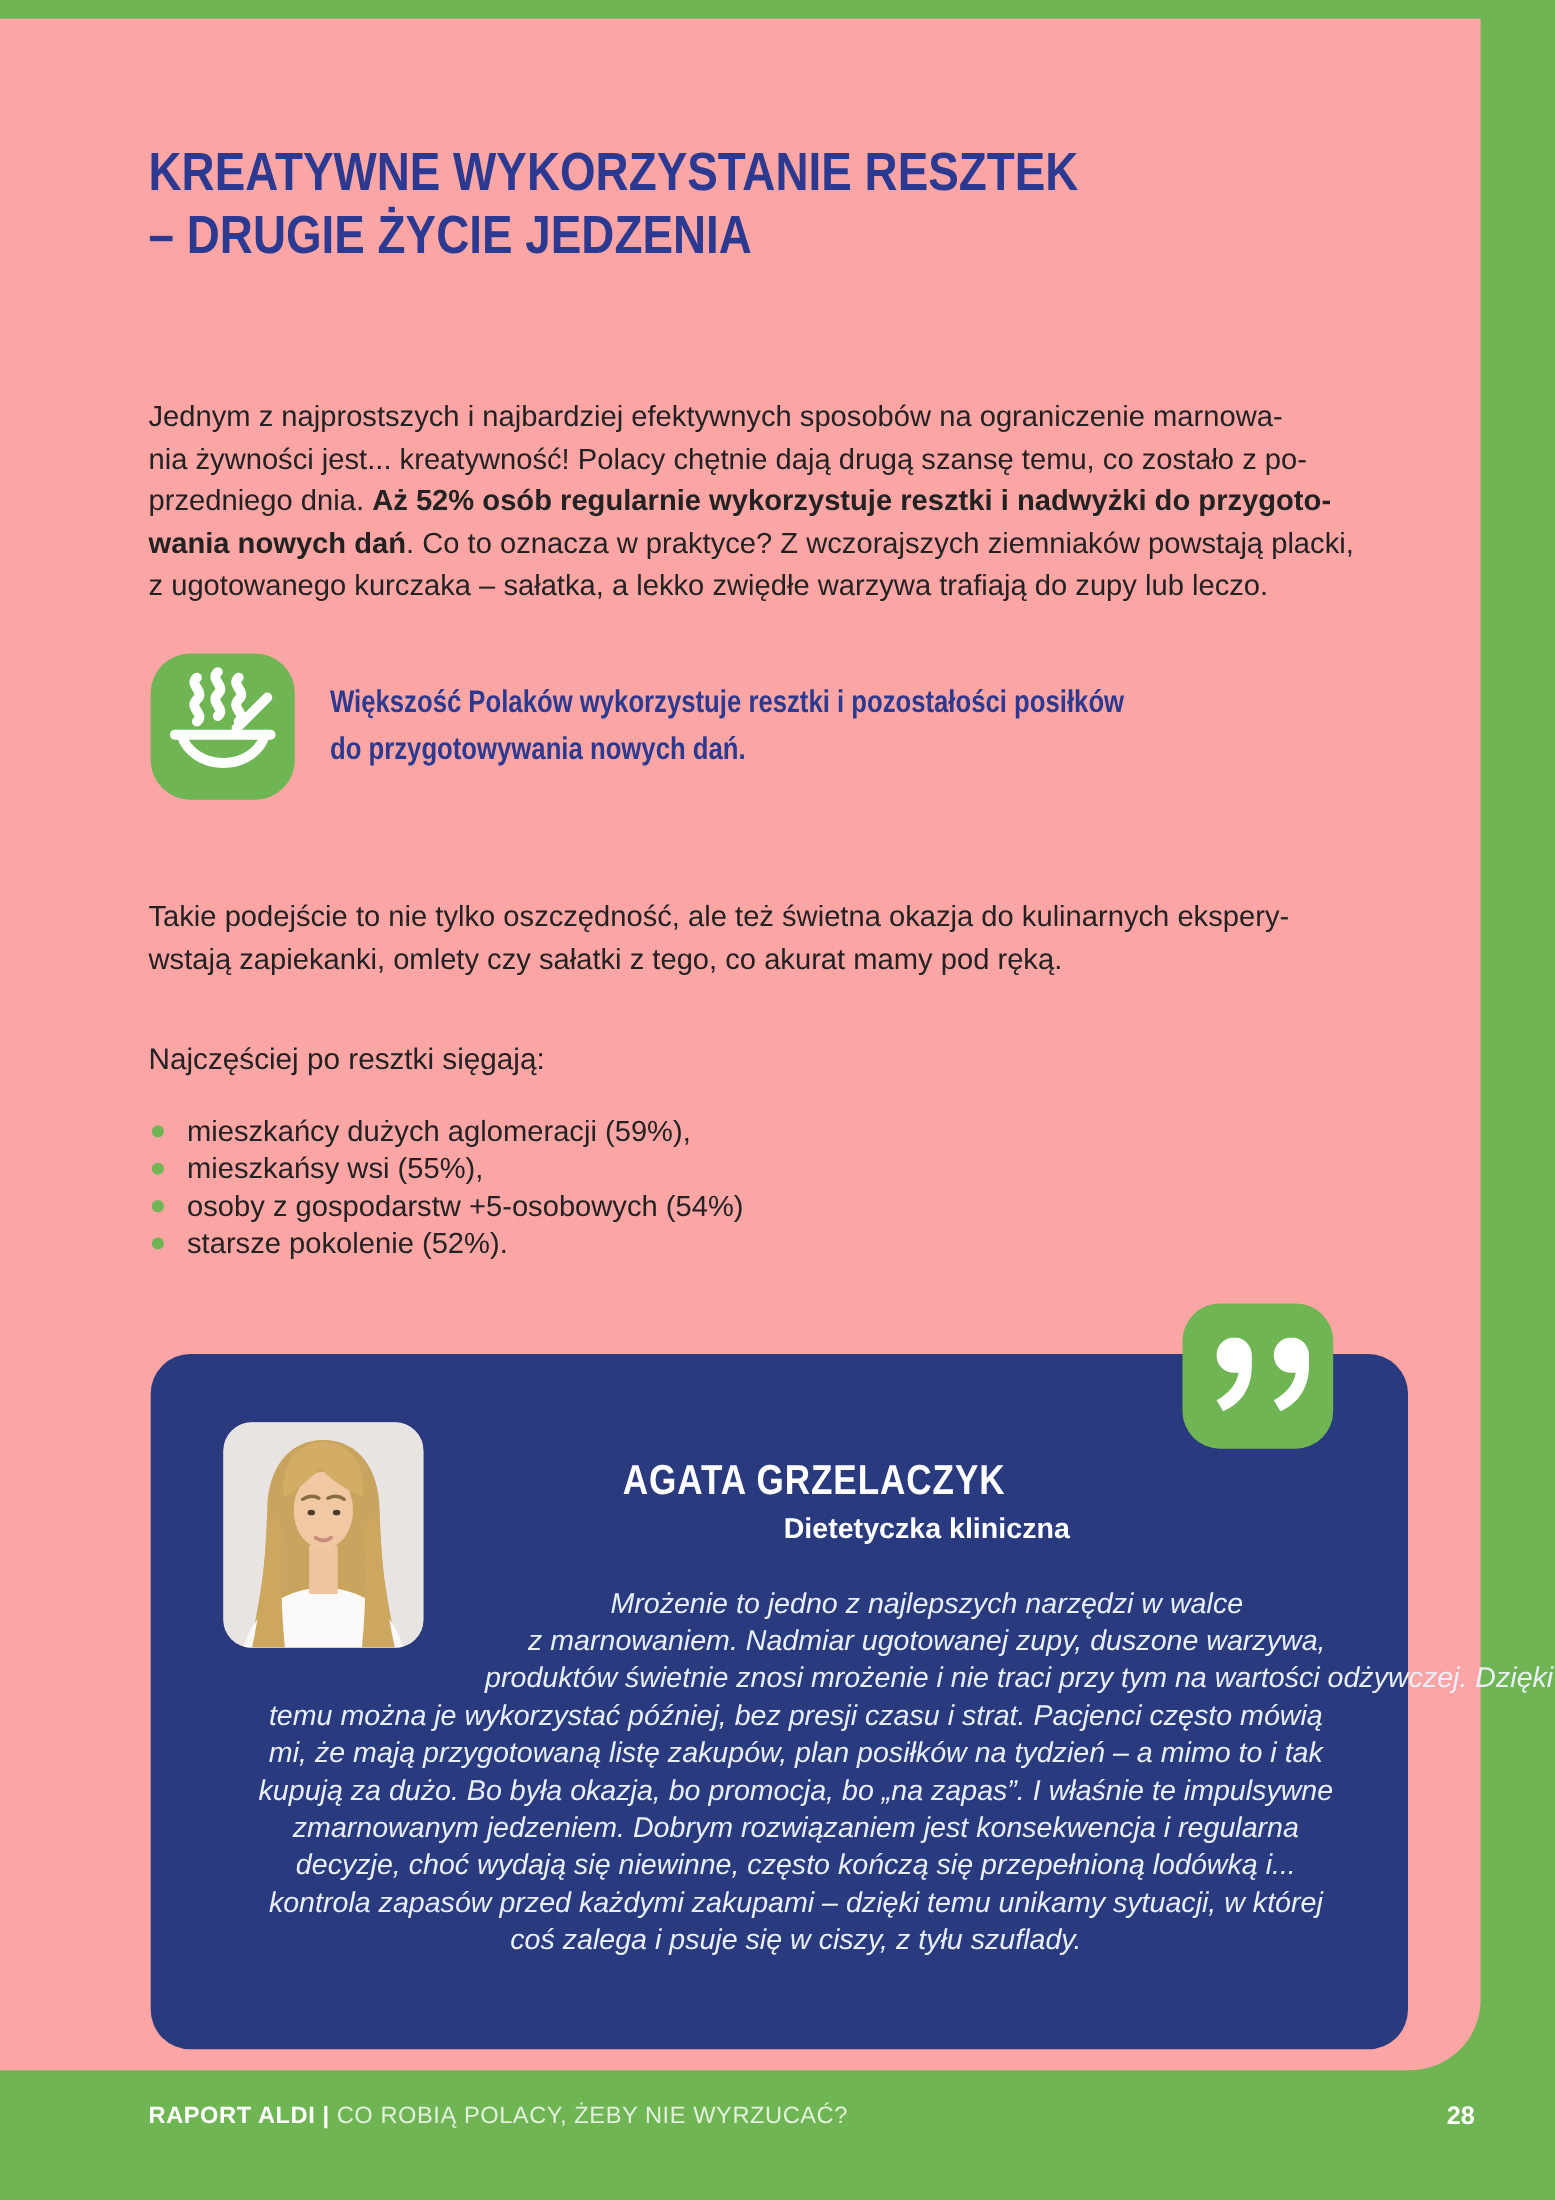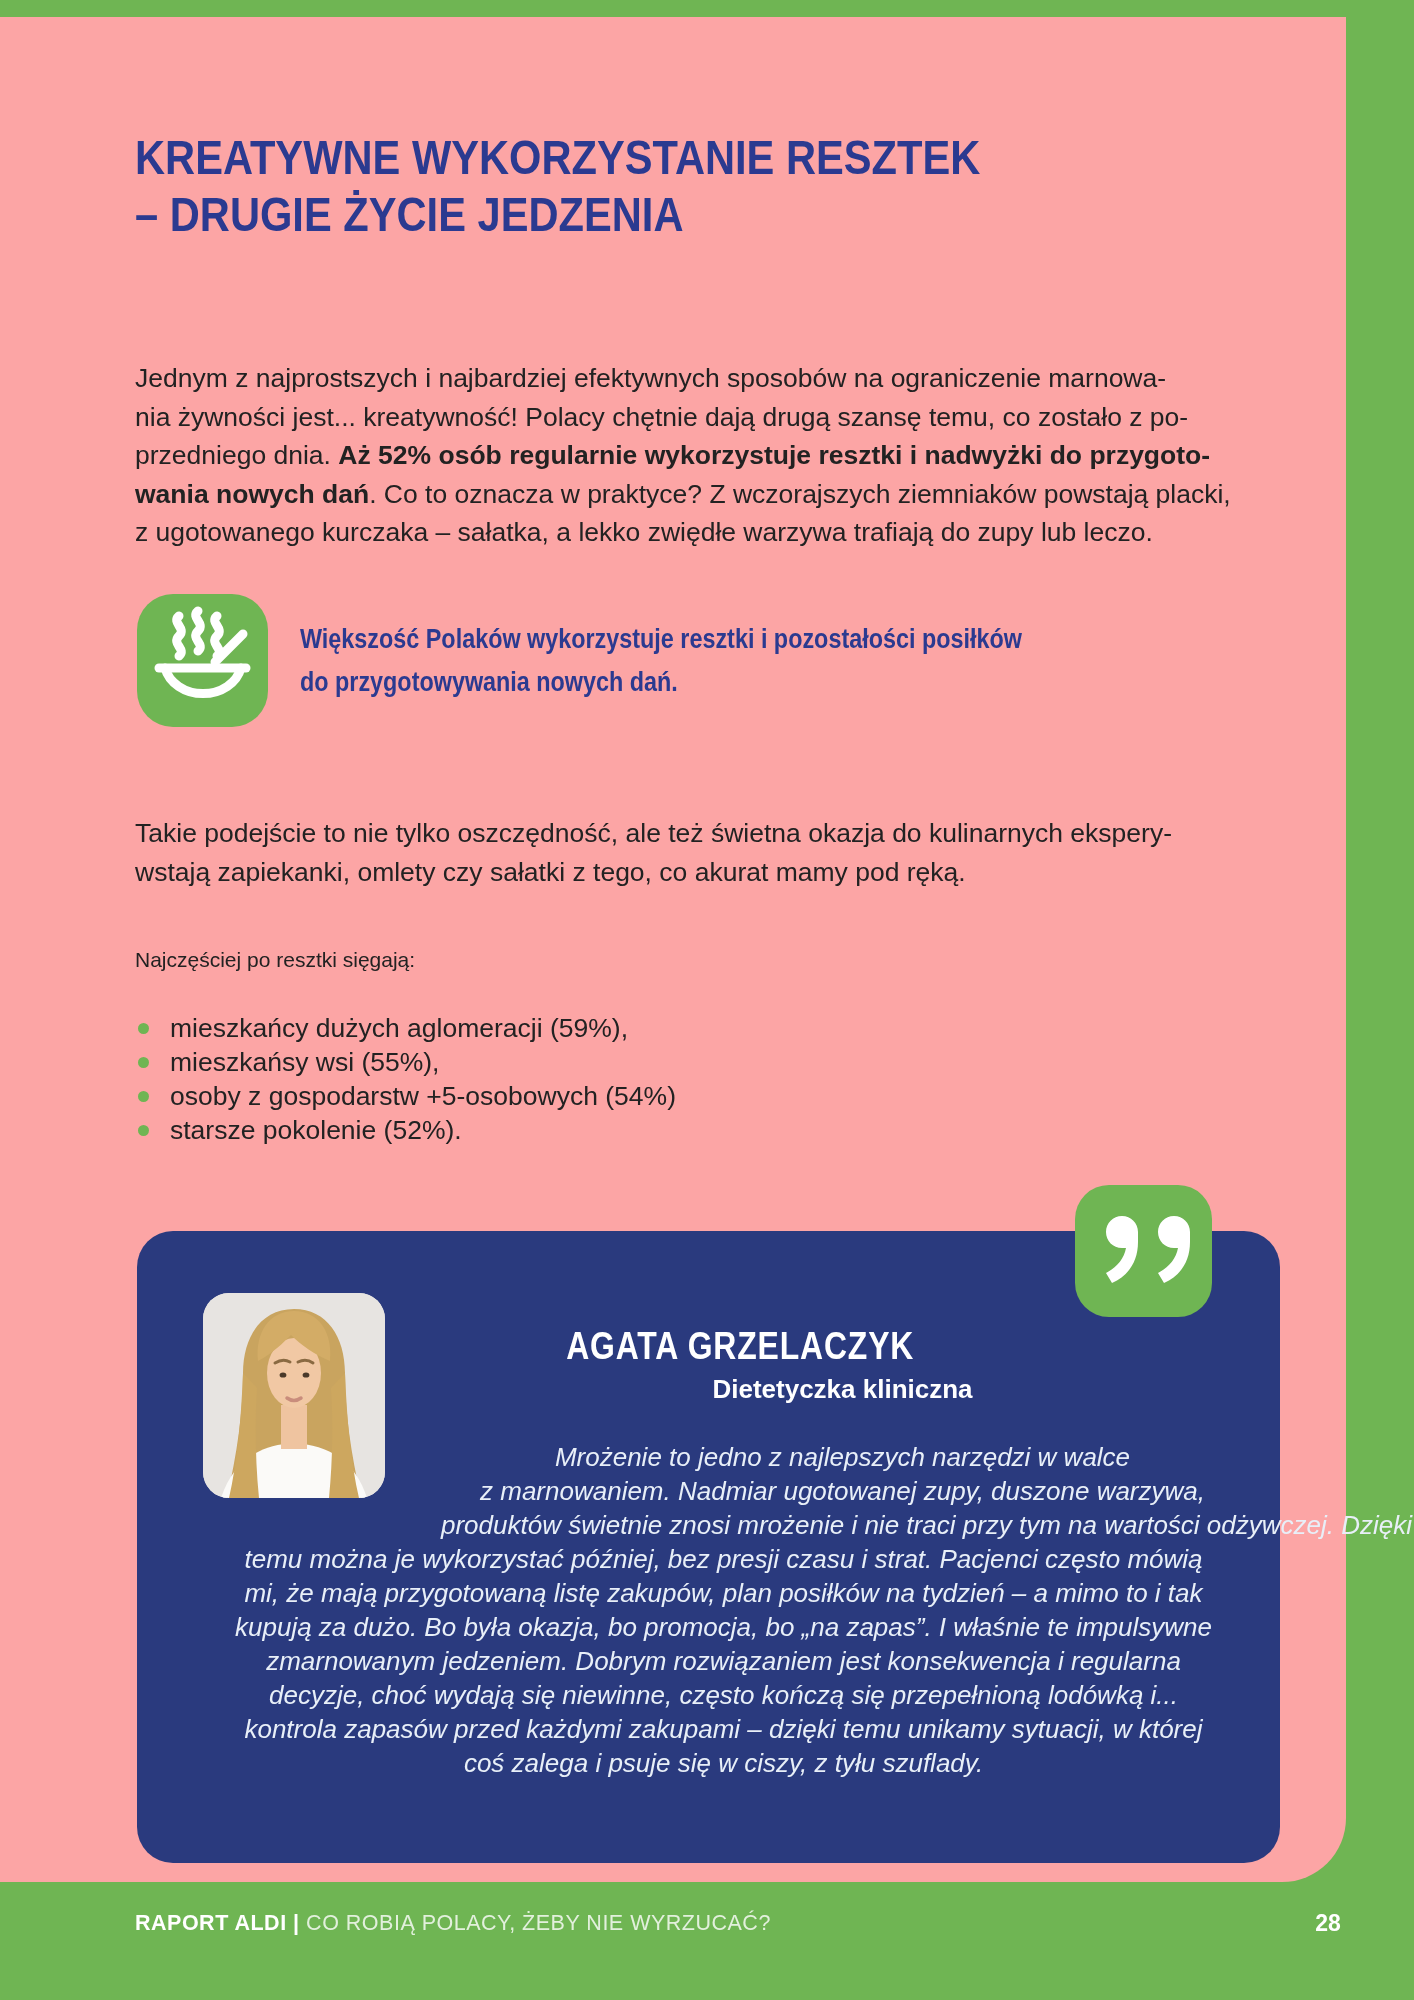--- a/index.html
+++ b/index.html
@@ -33,21 +33,21 @@
   .tline strong{font-weight:bold;}
   .callout-icon{
     position:absolute;left:137px;top:577px;width:131px;height:133px;
     background:var(--green);border-radius:36px;display:flex;align-items:center;justify-content:center;
   }
   .callout-text{
     position:absolute;left:300px;top:600px;color:var(--navy);font-weight:bold;
     font-size:28.5px;line-height:43px;white-space:nowrap;
     transform:scaleX(.82);transform-origin:left top;
   }
-  .list-intro{position:absolute;left:135px;top:931px;color:var(--body-text);font-size:21px;}
+  .list-intro{position:absolute;left:135px;top:931px;color:var(--body-text);font-size:27px;}
   .bullet-list{position:absolute;left:138px;top:994px;margin:0;padding:0;list-style:none;}
   .bullet-list li{display:flex;align-items:center;height:34px;font-size:26.5px;color:var(--body-text);white-space:nowrap;}
   .dot{width:11px;height:11px;border-radius:50%;background:var(--green);margin-right:21px;flex:0 0 auto;}
   .quote-box{
     position:absolute;left:137px;top:1214px;width:1143px;height:632px;
     background:var(--quote-box);border-radius:36px;box-sizing:border-box;
     padding:62px 36px 0 66px;color:#fff;text-align:center;
   }
   .quote-mark{
     position:absolute;left:1075px;top:1168px;width:137px;height:132px;

